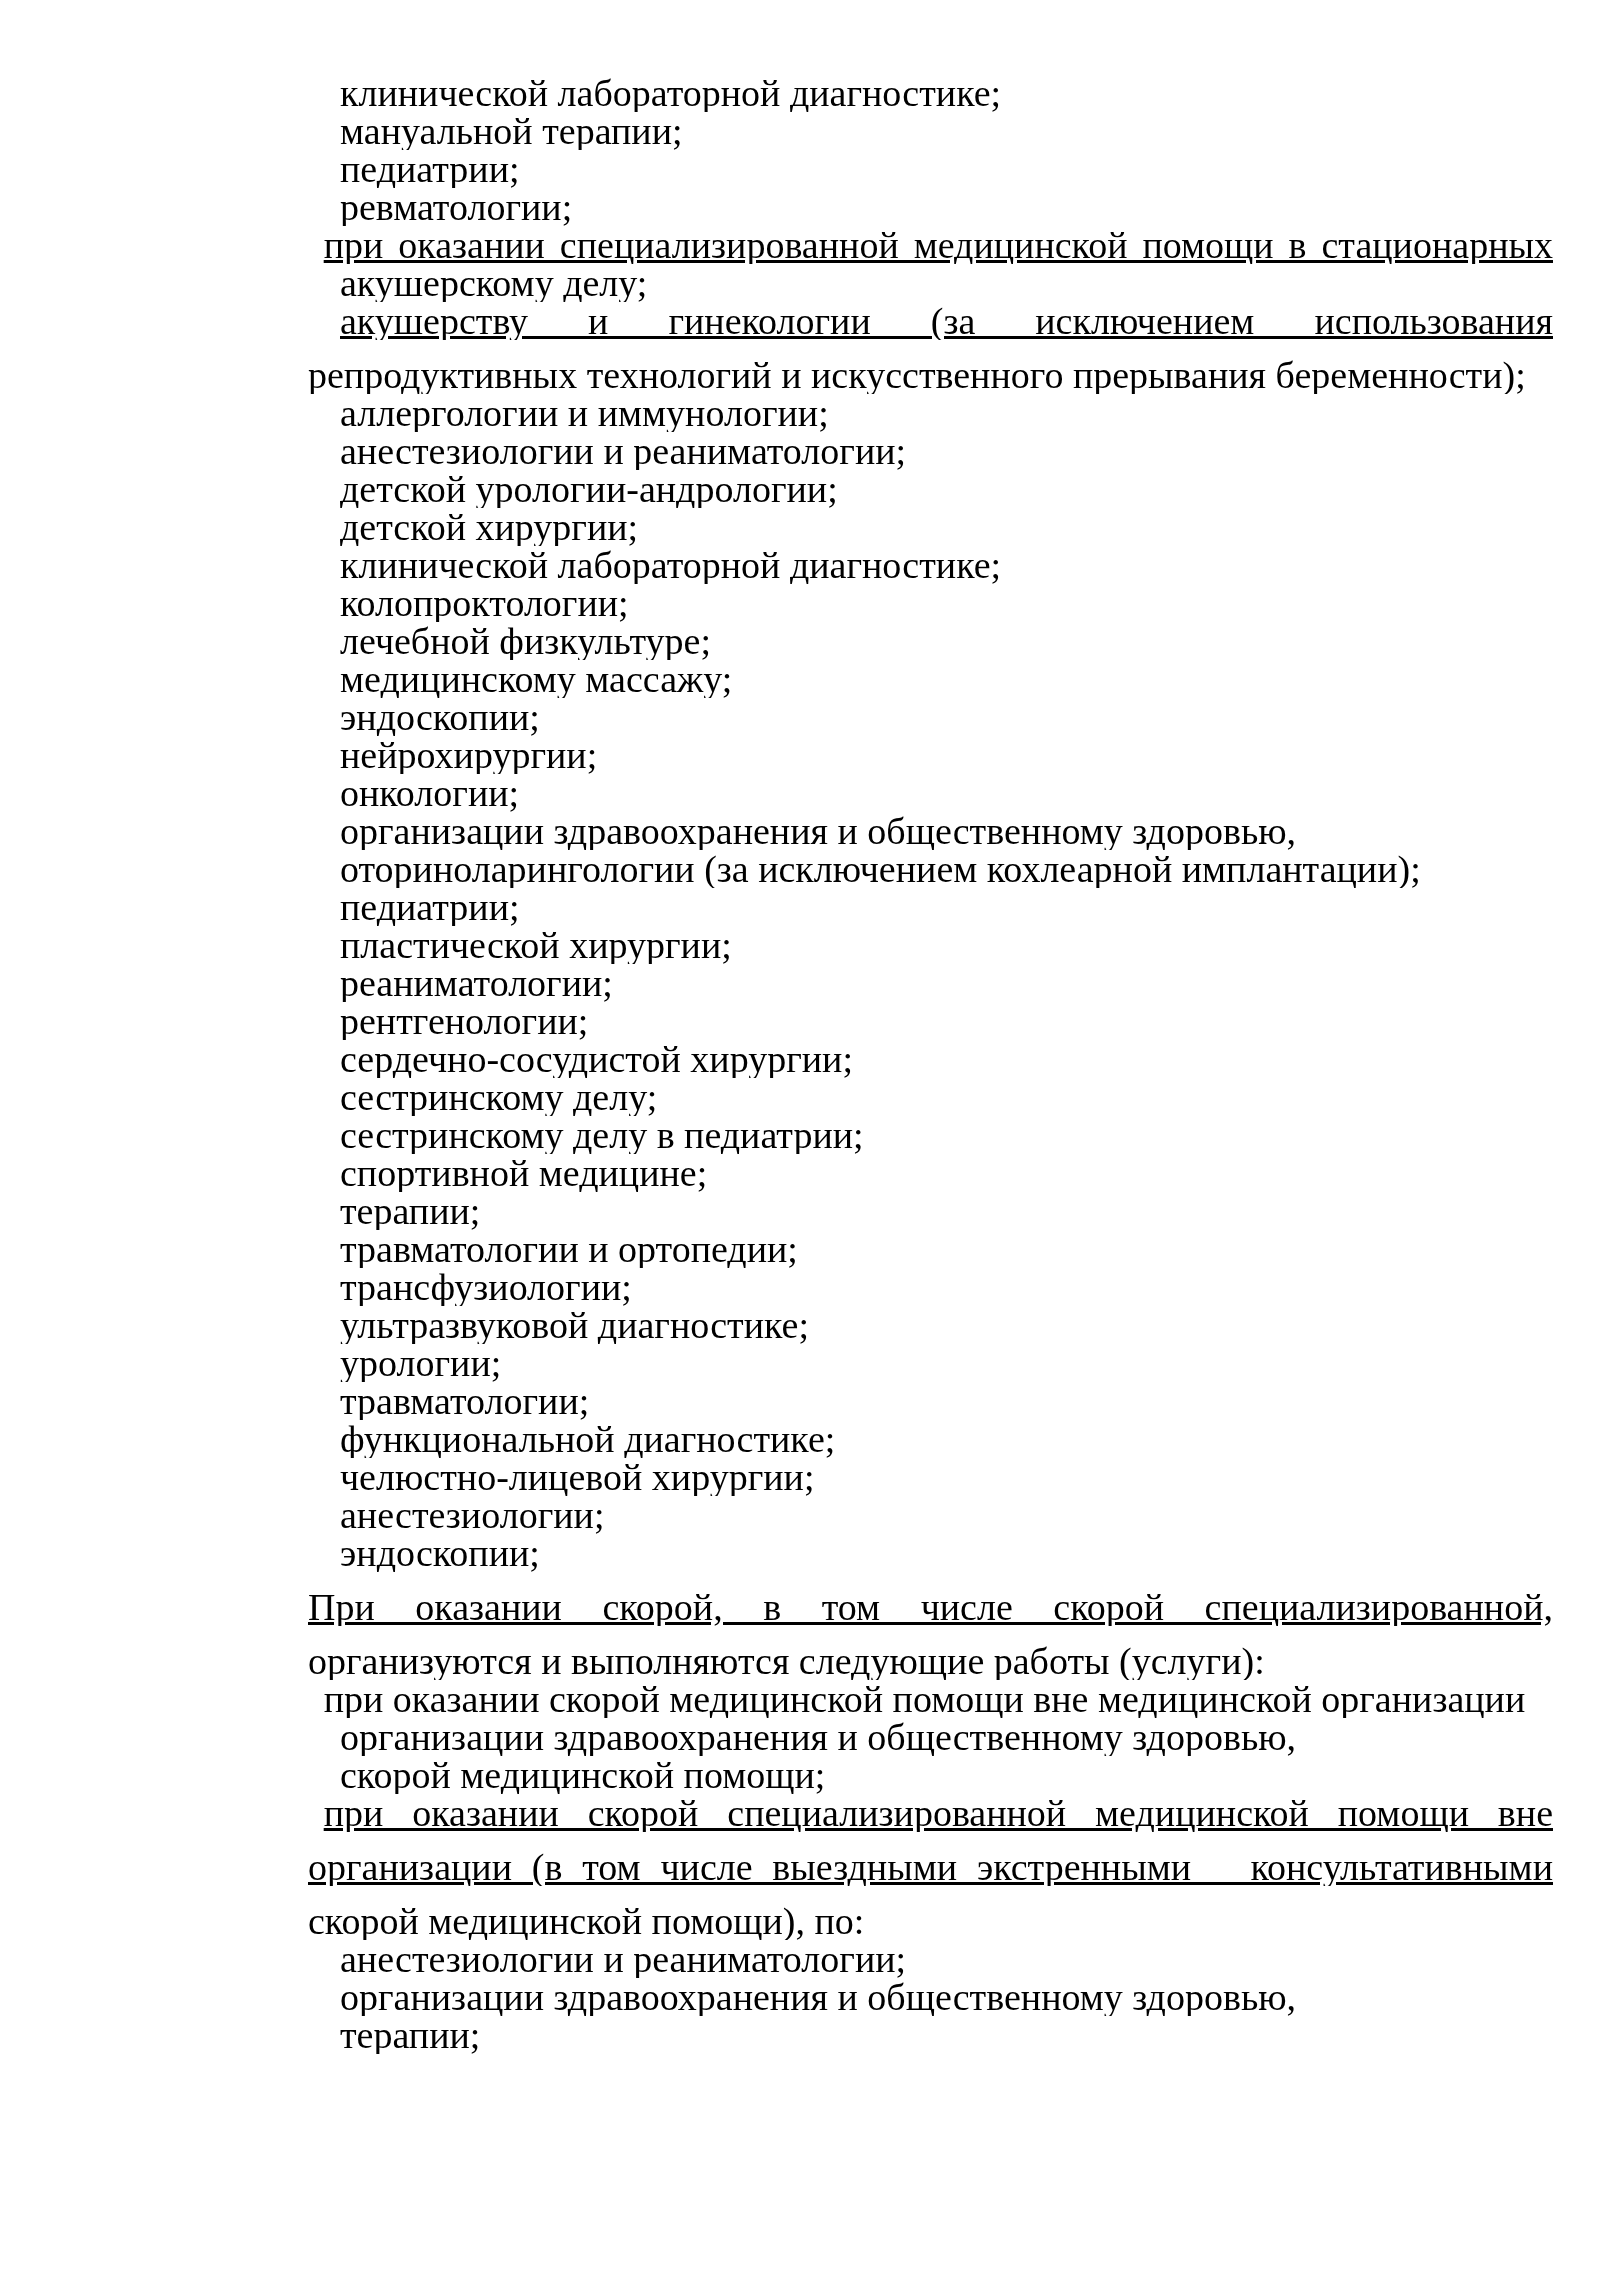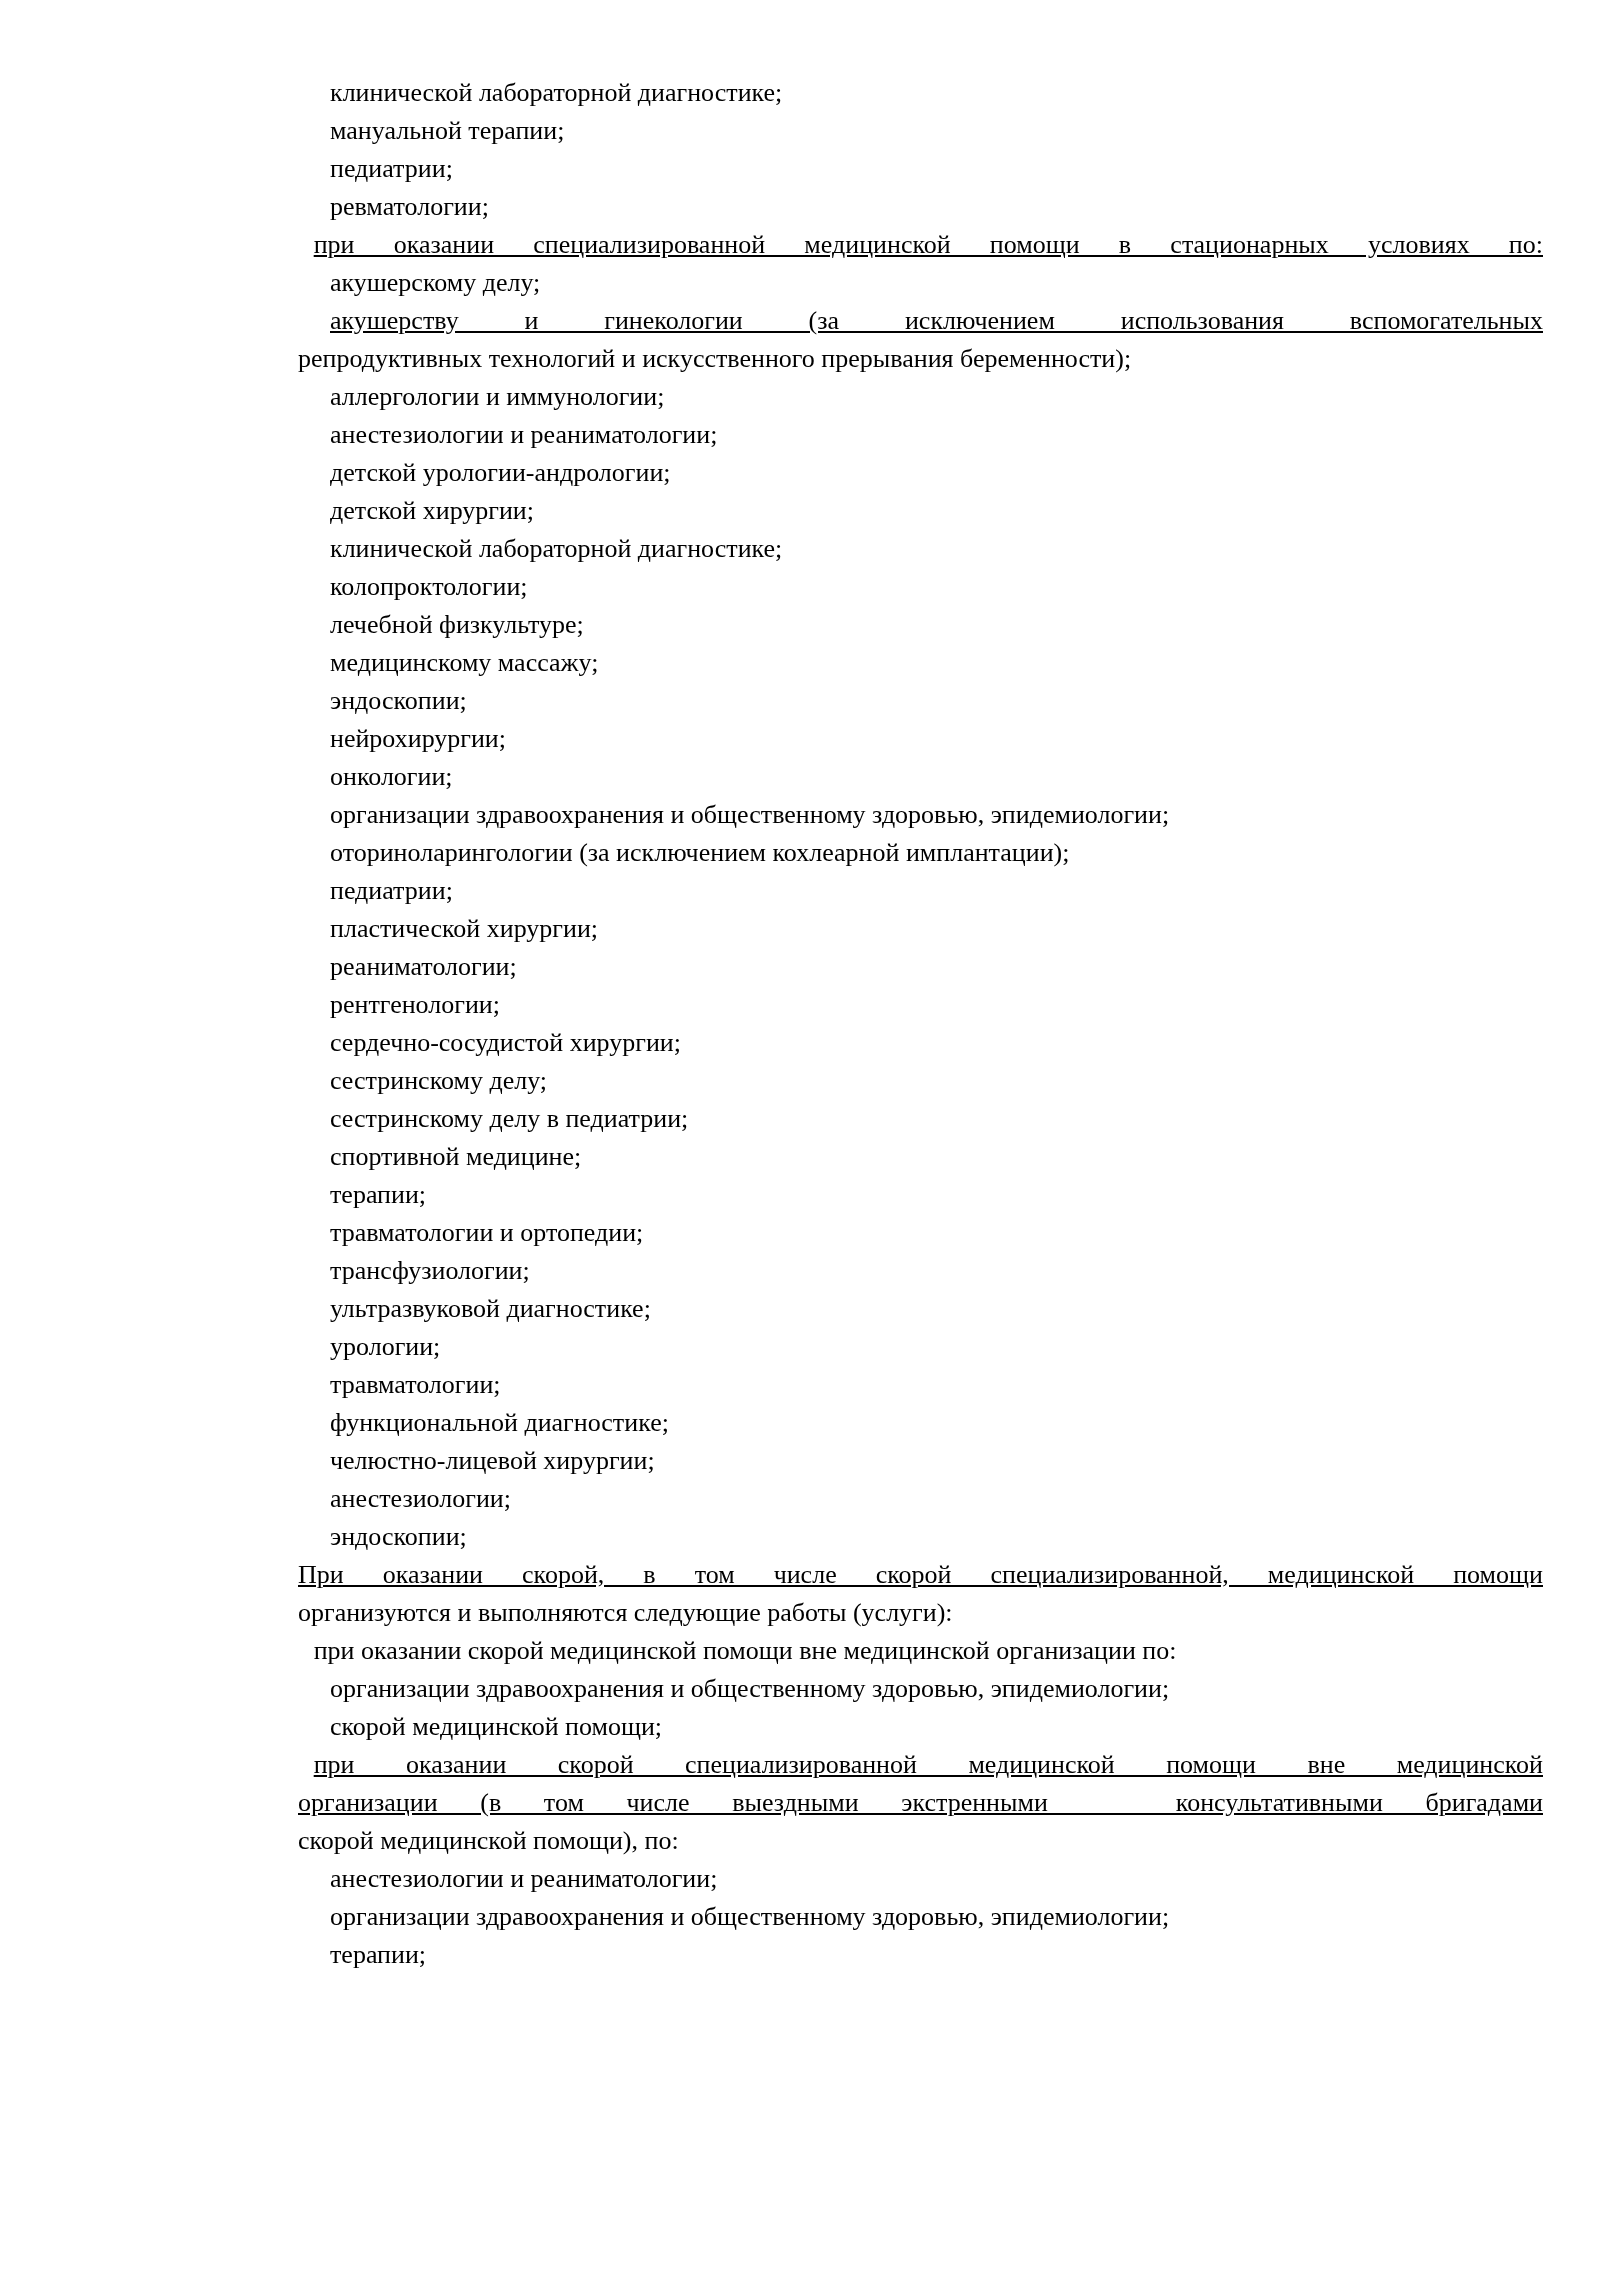--- a/index.html
+++ b/index.html
@@ -10,35 +10,35 @@
   body {
     position: relative;
     width: 1621px;
     height: 2293px;
     overflow: hidden;
     font-family: "Liberation Serif", "DejaVu Serif", serif;
     color: #000000;
   }
   #text-block {
     position: absolute;
-    left: 298px;
+    left: 308px;
     top: 74px;
     width: 1245px;
-    font-size: 26px;
+    font-size: 38px;
     line-height: 38px;
   }
   .line {
     height: 38px;
     overflow: hidden;
     text-align: left;
     white-space: normal;
   }
   .ind-item { padding-left: 32px; }
   .ind-sub  { padding-left: 15.7px; }
-  .ind-none { padding-left: 0; }
+  .ind-none { padding-left: 0; margin-top: 16px; }
   .just {
     text-align: justify;
     text-align-last: justify;
     text-decoration: underline;
   }
 </style>
 </head>
 <body>
 
 <main id="text-block">

